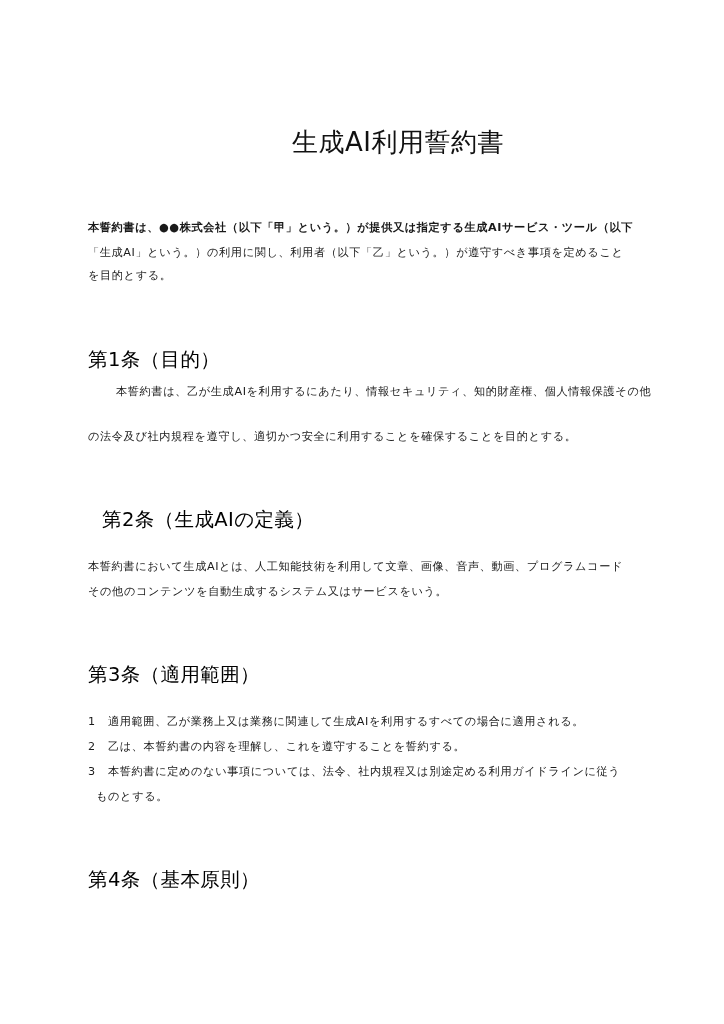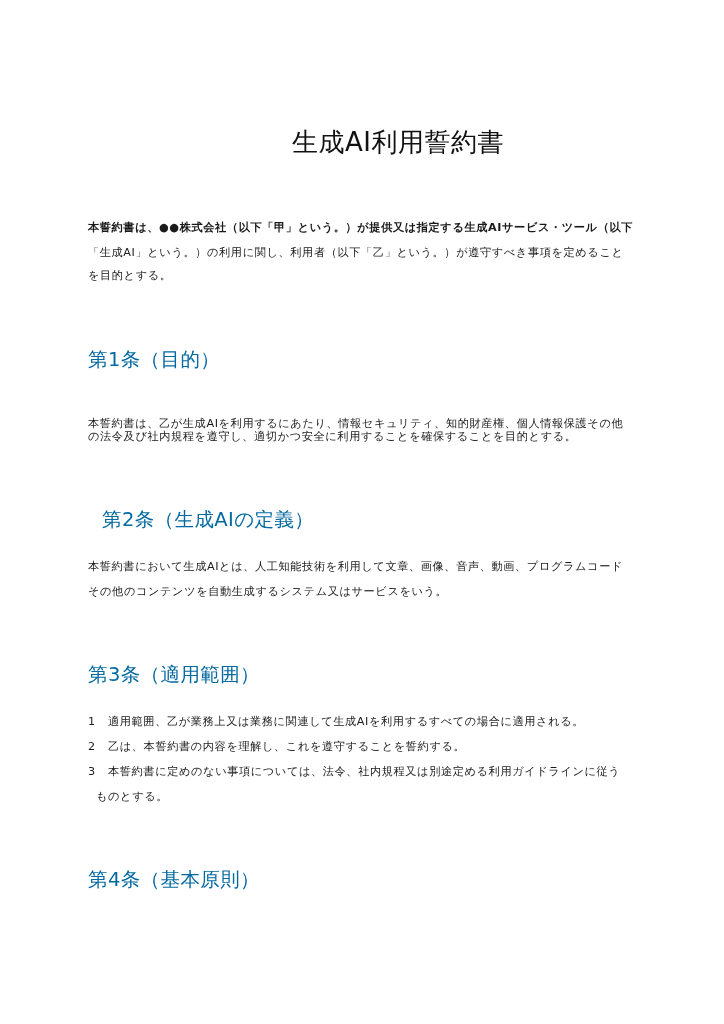--- a/index.html
+++ b/index.html
@@ -41,21 +41,21 @@
       line-height: 16px;
       color: #1a1a1a;
       white-space: nowrap;
       letter-spacing: 0.6px;
     }
     .heading {
       position: absolute;
       left: 88px;
       font-size: 19.5px;
       line-height: 28px;
-      color: #0369a1;
+      color: #000000;
       white-space: nowrap;
       letter-spacing: 0.4px;
     }
     .num {
       display: inline-block;
       width: 20px;
     }
   </style>
 </head>
 <body>
@@ -65,21 +65,21 @@
   <div class="title" style="top:124px;padding-left:36px;">生成AI利用誓約書</div>
 
   <div>
     <div class="line" style="top:220px;font-weight:bold;">本誓約書は、●●株式会社（以下「甲」という。）が提供又は指定する生成AIサービス・ツール（以下</div>
     <div class="line" style="top:245px;">「生成AI」という。）の利用に関し、利用者（以下「乙」という。）が遵守すべき事項を定めること</div>
     <div class="line" style="top:268px;">を目的とする。</div>
   </div>
 
   <div>
     <div class="heading" style="top:346px;">第1条（目的）</div>
-    <div class="line" style="top:416px;">本誓約書は、乙が生成AIを利用するにあたり、情報セキュリティ、知的財産権、個人情報保護その他</div>
+    <div class="line" style="top:384px;margin-left:28px;">本誓約書は、乙が生成AIを利用するにあたり、情報セキュリティ、知的財産権、個人情報保護その他</div>
     <div class="line" style="top:429px;">の法令及び社内規程を遵守し、適切かつ安全に利用することを確保することを目的とする。</div>
   </div>
 
   <div>
     <div class="heading" style="top:506px;margin-left:14px;">第2条（生成AIの定義）</div>
     <div class="line" style="top:559px;text-align:right;">本誓約書において生成AIとは、人工知能技術を利用して文章、画像、音声、動画、プログラムコード</div>
     <div class="line" style="top:584px;">その他のコンテンツを自動生成するシステム又はサービスをいう。</div>
   </div>
 
   <div>

